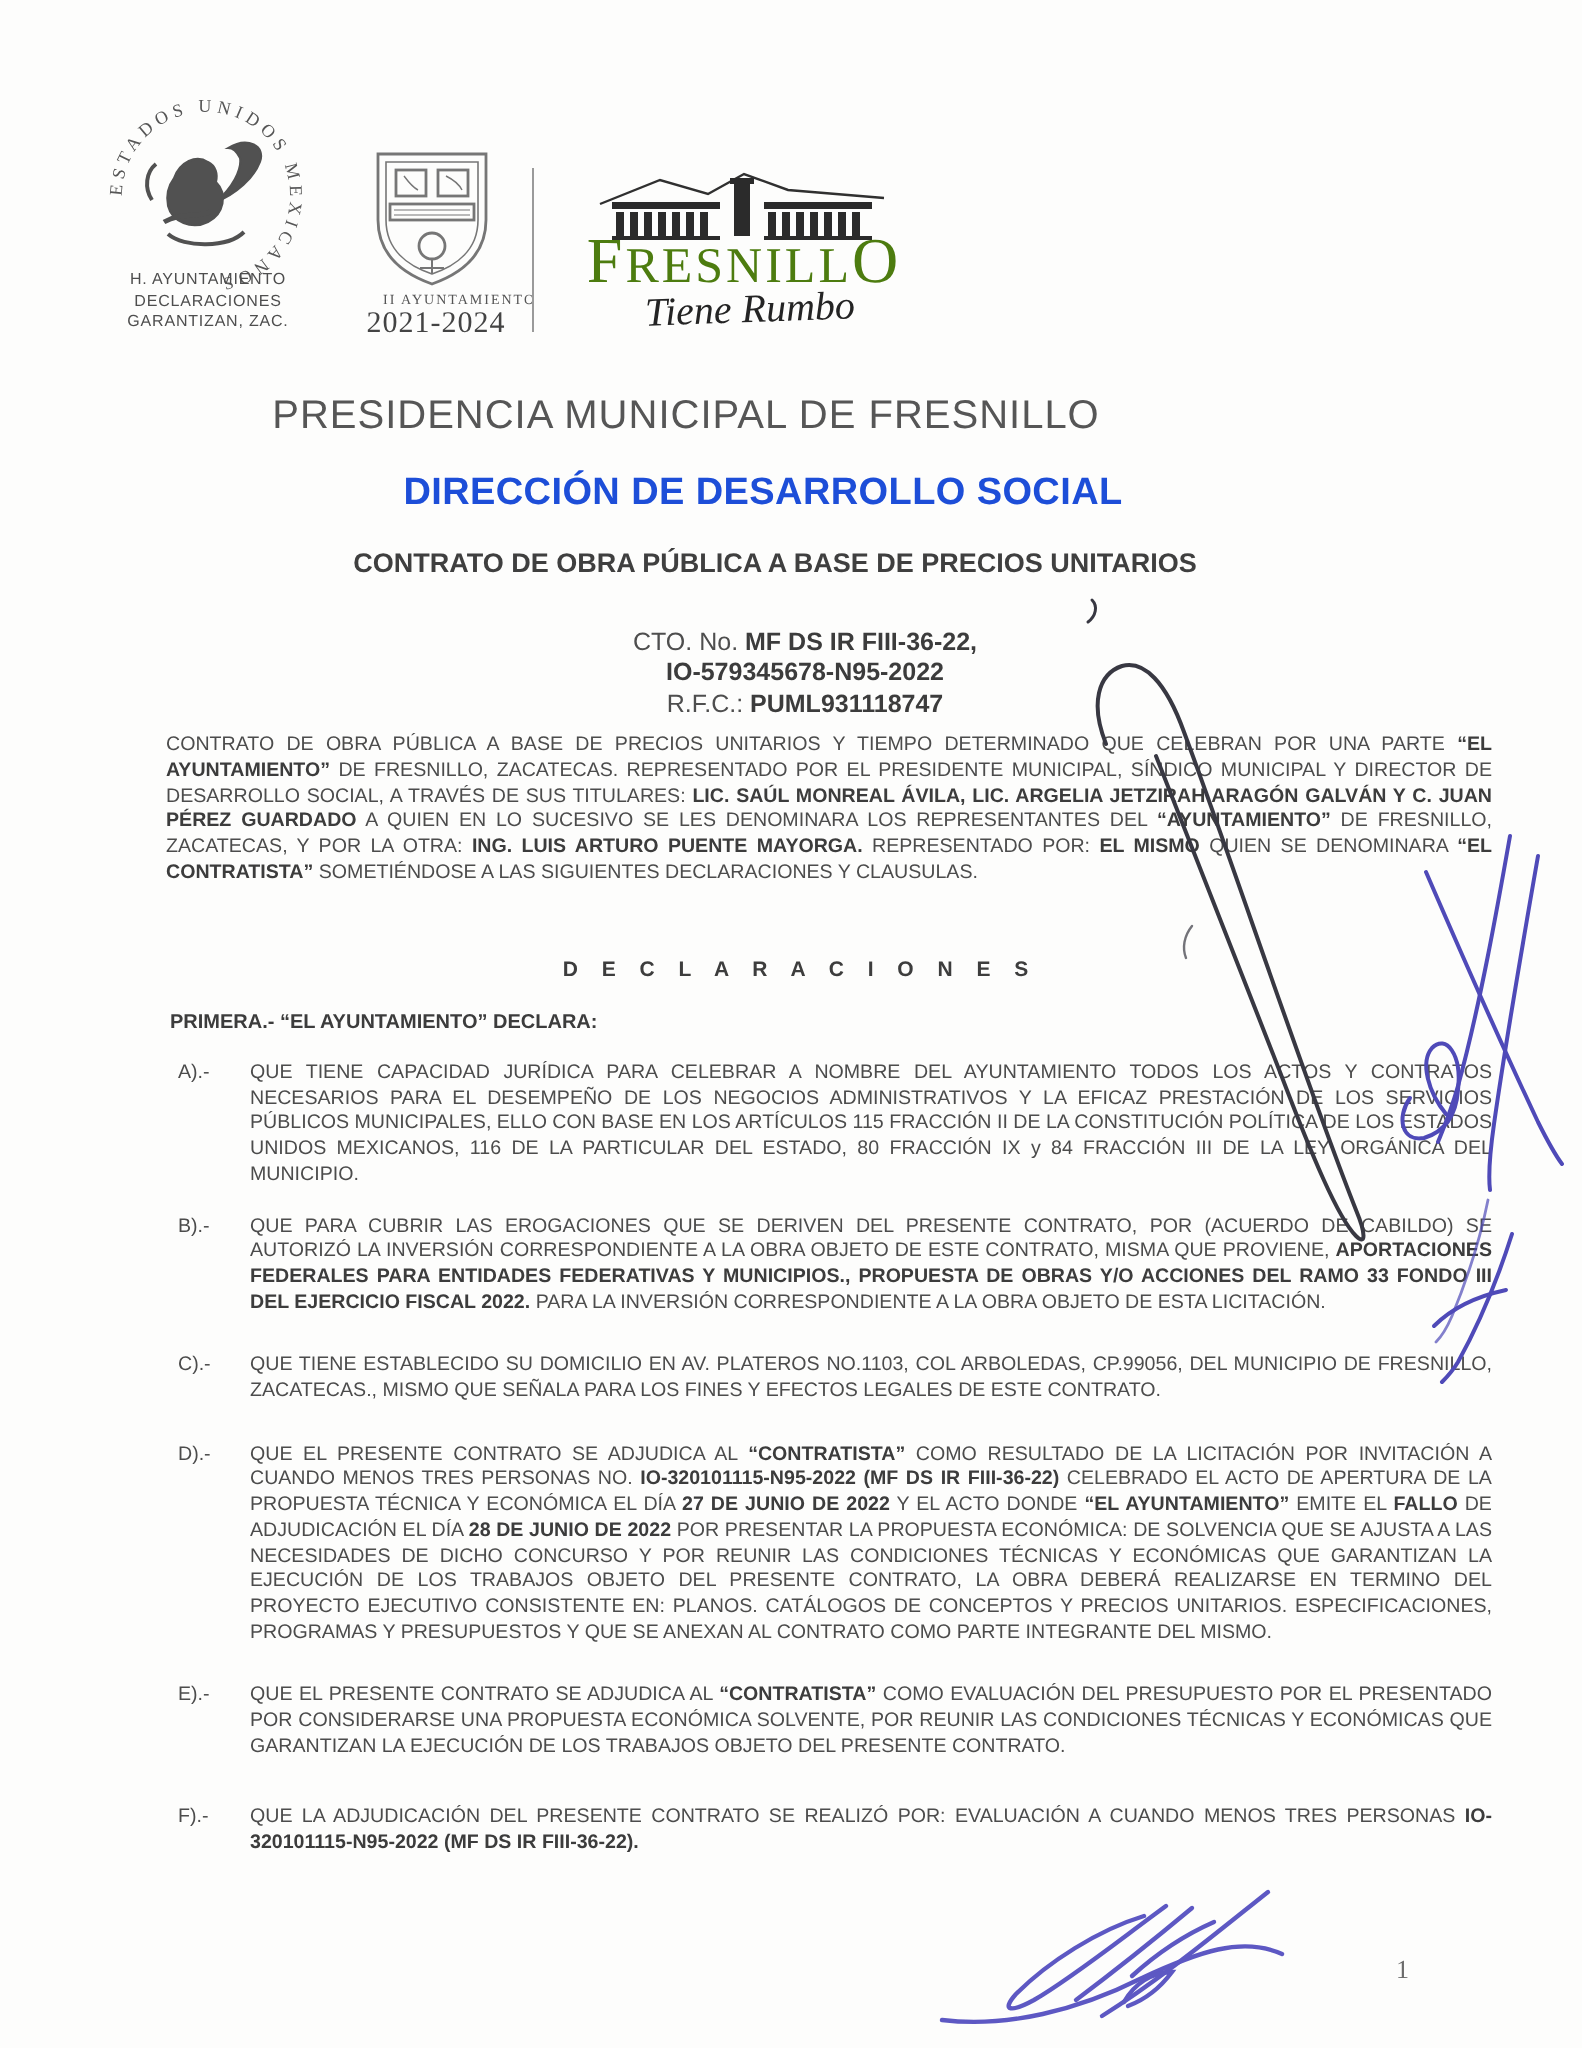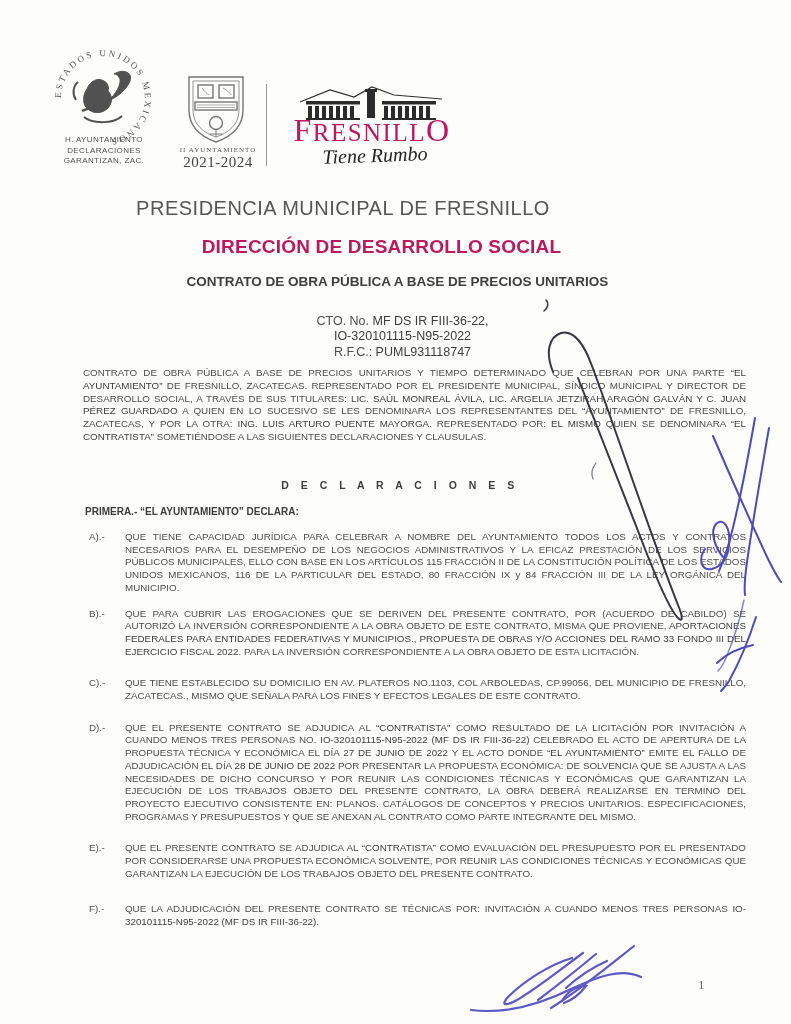--- a/index.html
+++ b/index.html
@@ -1,41 +1,41 @@
 <!DOCTYPE html>
 <html><head>
 <meta charset="utf-8">
 <style>
   html,body{margin:0;padding:0;background:#e8e8e8;}
   .page{position:relative;width:791px;height:1024px;background:#fdfdfc;margin:0 auto;
         font-family:"Liberation Sans",sans-serif;color:#4a4a4a;overflow:hidden;}
-  .b{font-weight:normal;color:#3c3c3c;}
+  .b{font-weight:bold;color:#3c3c3c;}
   
   .eagle-svg{position:absolute;left:42px;top:48px;}
   .eagle-caption{position:absolute;left:36px;top:135px;width:136px;text-align:center;
         font-size:8px;font-weight:normal;letter-spacing:.4px;line-height:10.5px;color:#4e4e4e;}
   .shield-svg{position:absolute;left:184px;top:74px;}
   .shield-caption{position:absolute;left:168px;top:146px;width:100px;text-align:center;color:#555;}
-  .shield-caption .l1{font-family:"Liberation Serif",serif;font-size:7px;letter-spacing:1px;}
+  .shield-caption .l1{font-family:"Liberation Serif",serif;font-size:7px;letter-spacing:1px;text-align:right;}
   .shield-caption .l2{font-family:"Liberation Serif",serif;font-size:15px;letter-spacing:.5px;color:#444;}
   .logo-divider{position:absolute;left:266px;top:84px;width:1px;height:82px;background:#9a9a9a;}
   .skyline-svg{position:absolute;left:296px;top:84px;}
   .wordmark{position:absolute;left:286px;top:118px;width:172px;text-align:center;
-        font-family:"Liberation Serif",serif;font-size:25px;letter-spacing:1.5px;color:#be185d;white-space:nowrap;}
+        font-family:"Liberation Serif",serif;font-size:25px;letter-spacing:1.5px;color:#4d7c0f;white-space:nowrap;}
   .wm-big{font-size:32px;line-height:25px;}
   .tagline{position:absolute;left:300px;top:144px;width:150px;text-align:center;
         font-family:"Liberation Serif",serif;font-style:italic;font-size:20px;color:#242424;
         transform:rotate(-2deg);}
   
   .t-main{position:absolute;top:197px;left:0;width:686px;text-align:center;
         font-size:20px;font-weight:400;letter-spacing:.5px;color:#565656;}
   .t-dept{position:absolute;top:236px;left:0;width:763px;text-align:center;
-        font-size:19px;font-weight:bold;letter-spacing:.2px;color:#be185d;}
+        font-size:19px;font-weight:bold;letter-spacing:.2px;color:#1d4ed8;}
   .t-contract{position:absolute;top:274px;left:0;width:775px;text-align:center;
-        font-size:13.5px;font-weight:bold;color:#3f3f3f;margin-left:10px;}
+        font-size:13.5px;font-weight:bold;color:#3f3f3f;}
   .cto{position:absolute;top:314px;left:0;width:805px;text-align:center;
         font-size:12.5px;line-height:15.3px;color:#4e4e4e;}
   
   .intro{position:absolute;top:367px;left:83px;width:663px;margin:0;
         font-size:9.8px;line-height:12.75px;text-align:justify;color:#4c4c4c;}
   .decl-heading{position:absolute;top:479px;left:0;width:800px;text-align:center;
         font-size:10.5px;font-weight:bold;letter-spacing:4.5px;color:#3d3d3d;}
   .primera{position:absolute;top:506px;left:85px;font-size:10px;font-weight:bold;color:#3c3c3c;}
   .items{position:absolute;top:531px;left:89px;width:657px;}
   .item{display:flex;margin-bottom:19px;}
@@ -120,21 +120,21 @@
   </svg>
   <div class="wordmark"><span class="wm-big">F</span><span>RESNILL</span><span class="wm-big">O</span></div>
   <div class="tagline">Tiene Rumbo</div>
 
   <div class="t-main">PRESIDENCIA MUNICIPAL DE FRESNILLO</div>
   <div class="t-dept">DIRECCIÓN DE DESARROLLO SOCIAL</div>
   <div class="t-contract">CONTRATO DE OBRA PÚBLICA A BASE DE PRECIOS UNITARIOS</div>
 
   <div class="cto">
     <div><span>CTO. No. </span><span class="b">MF DS IR FIII-36-22,</span></div>
-    <div><span class="b">IO-320101115-N95-2022</span></div>
+    <div><span class="b">IO-579345678-N95-2022</span></div>
     <div><span>R.F.C.: </span><span class="b">PUML931118747</span></div>
   </div>
 
   <p class="intro"><span>CONTRATO DE OBRA PÚBLICA A BASE DE PRECIOS UNITARIOS Y TIEMPO DETERMINADO QUE CELEBRAN POR UNA PARTE </span><span class="b">“EL AYUNTAMIENTO”</span><span> DE FRESNILLO, ZACATECAS. REPRESENTADO POR EL PRESIDENTE MUNICIPAL, SÍNDICO MUNICIPAL Y DIRECTOR DE DESARROLLO SOCIAL, A TRAVÉS DE SUS TITULARES: </span><span class="b">LIC. SAÚL MONREAL ÁVILA,  LIC. ARGELIA JETZIRAH ARAGÓN GALVÁN Y  C. JUAN PÉREZ GUARDADO</span><span> A QUIEN EN LO SUCESIVO SE LES DENOMINARA LOS REPRESENTANTES DEL </span><span class="b">“AYUNTAMIENTO”</span><span> DE FRESNILLO, ZACATECAS, Y POR LA OTRA: </span><span class="b">ING. LUIS ARTURO PUENTE MAYORGA.</span><span>  REPRESENTADO POR:  </span><span class="b">EL MISMO</span><span>  QUIEN SE DENOMINARA </span><span class="b">“EL CONTRATISTA”</span><span> SOMETIÉNDOSE A LAS SIGUIENTES DECLARACIONES Y CLAUSULAS.</span></p>
 
   <div class="decl-heading">D E C L A R A C I O N E S</div>
   <div class="primera">PRIMERA.- “EL AYUNTAMIENTO” DECLARA:</div>
 
   <div class="items" id="items-wrap">
       <div class="item">
@@ -152,21 +152,21 @@
       <div class="item">
         <span class="item-label">D).-</span>
         <p class="item-body"><span>QUE EL PRESENTE CONTRATO SE ADJUDICA AL </span><span class="b">“CONTRATISTA”</span><span> COMO RESULTADO DE LA LICITACIÓN POR INVITACIÓN A CUANDO MENOS TRES PERSONAS NO. </span><span class="b">IO-320101115-N95-2022 (MF DS IR FIII-36-22)</span><span> CELEBRADO EL ACTO DE APERTURA DE LA PROPUESTA TÉCNICA Y ECONÓMICA EL DÍA </span><span class="b">27 DE JUNIO DE 2022</span><span> Y EL ACTO DONDE </span><span class="b">“EL AYUNTAMIENTO”</span><span> EMITE EL </span><span class="b">FALLO</span><span> DE ADJUDICACIÓN EL DÍA </span><span class="b">28 DE JUNIO DE 2022</span><span> POR PRESENTAR LA PROPUESTA ECONÓMICA:  DE SOLVENCIA QUE SE AJUSTA A LAS NECESIDADES DE DICHO CONCURSO Y POR REUNIR LAS CONDICIONES TÉCNICAS Y ECONÓMICAS QUE GARANTIZAN LA EJECUCIÓN DE LOS TRABAJOS OBJETO DEL PRESENTE CONTRATO, LA OBRA DEBERÁ REALIZARSE EN TERMINO DEL PROYECTO EJECUTIVO CONSISTENTE EN: PLANOS. CATÁLOGOS DE CONCEPTOS Y PRECIOS UNITARIOS. ESPECIFICACIONES, PROGRAMAS Y PRESUPUESTOS Y QUE SE ANEXAN AL CONTRATO COMO PARTE INTEGRANTE DEL MISMO.</span></p>
       </div>
       <div class="item">
         <span class="item-label">E).-</span>
         <p class="item-body"><span>QUE EL PRESENTE CONTRATO SE ADJUDICA AL </span><span class="b">“CONTRATISTA”</span><span> COMO EVALUACIÓN DEL PRESUPUESTO POR EL PRESENTADO POR CONSIDERARSE UNA PROPUESTA ECONÓMICA SOLVENTE, POR REUNIR LAS CONDICIONES TÉCNICAS Y ECONÓMICAS QUE GARANTIZAN LA EJECUCIÓN DE LOS TRABAJOS OBJETO DEL PRESENTE CONTRATO.</span></p>
       </div>
       <div class="item">
         <span class="item-label">F).-</span>
-        <p class="item-body"><span>QUE LA ADJUDICACIÓN DEL PRESENTE CONTRATO SE TÉCNICAS POR: INVITACIÓN A CUANDO MENOS TRES PERSONAS </span><span class="b">IO-320101115-N95-2022 (MF DS IR FIII-36-22).</span></p>
+        <p class="item-body"><span>QUE LA ADJUDICACIÓN DEL PRESENTE CONTRATO SE REALIZÓ POR: EVALUACIÓN A CUANDO MENOS TRES PERSONAS </span><span class="b">IO-320101115-N95-2022 (MF DS IR FIII-36-22).</span></p>
       </div>
     </div>
 
   <div class="page-number">1</div>
 
   <svg class="ink" width="791" height="1024" viewBox="0 0 791 1024">
     <g fill="none" stroke-linecap="round">
 
       <path stroke="#383842" stroke-width="2" d="M 553,372 C 545,352 549,337 561,333 C 572,330 583,341 592,366 C 617,433 653,542 678,605 C 683,617 683,623 678,618 C 669,609 656,578 640,536 C 617,477 593,416 578,378"></path>
       <path stroke="#383842" stroke-width="1.5" d="M 546,300 C 549,303 548,308 544,311"></path>

